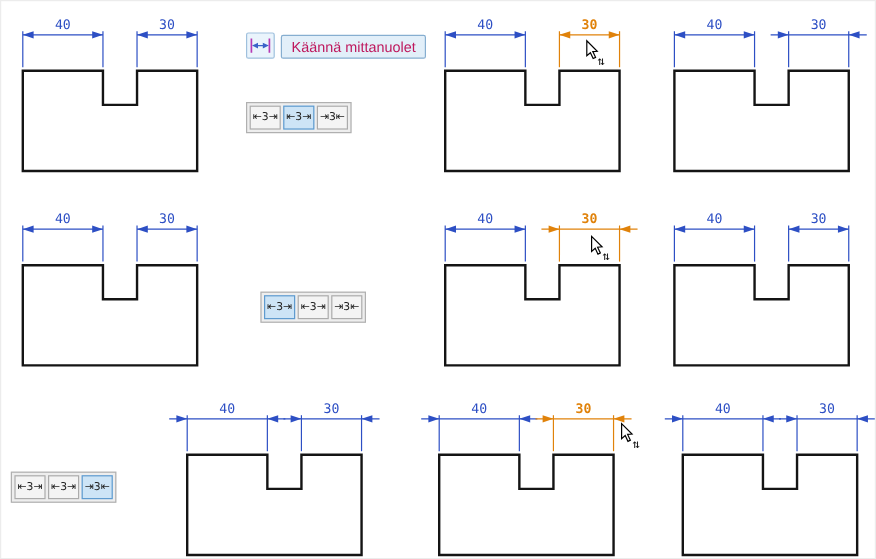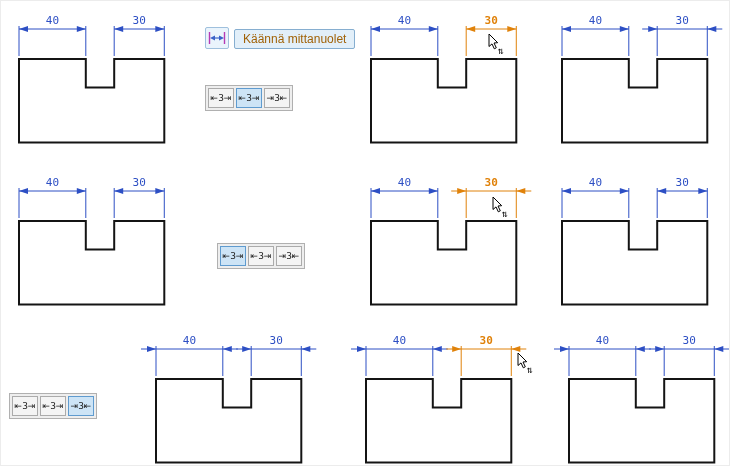--- a/index.html
+++ b/index.html
@@ -1,19 +1,19 @@
 <!DOCTYPE html>
 <html><head>
 <meta charset="utf-8">
 <style>
   html,body{margin:0;padding:0;background:#fff;font-family:"Liberation Sans",sans-serif;}
   .stage{position:relative;width:730px;height:466px;background:#ffffff;overflow:hidden;border:1px solid #ececec;box-sizing:border-box;}
   .cmd-icon{position:absolute;left:204px;top:26px;width:24px;height:22px;border:1px solid #9fc0dd;
             background:#eaf4fc;display:flex;align-items:center;justify-content:center;border-radius:2px;box-sizing:border-box;}
-  .tooltip{position:absolute;left:233px;top:28px;padding:2px 8px;font-size:12px;line-height:14px;color:#a16207;
+  .tooltip{position:absolute;left:233px;top:28px;padding:2px 8px;font-size:12px;line-height:14px;color:#be185d;
            white-space:nowrap;border:1px solid #86aed0;background:#e2eff9;border-radius:2px;}
   .toolbar{position:absolute;display:flex;gap:2px;padding:2px;background:#eeeeee;border:1px solid #b0b0b0;box-sizing:border-box;}
   .tb-btn{width:26px;height:20px;display:flex;align-items:center;justify-content:center;
           font-size:9px;font-family:"DejaVu Sans",sans-serif;color:#222;background:#f4f4f4;
           border:1px solid #ababab;box-sizing:border-box;cursor:default;user-select:none;}
   .tb-btn.active{background:#cde4f6;border-color:#5f9bcf;}
   svg.drawing{position:absolute;overflow:visible;}
   svg.drawing text{font-family:"DejaVu Sans Mono","Liberation Mono",monospace;}
 </style>
 </head>

